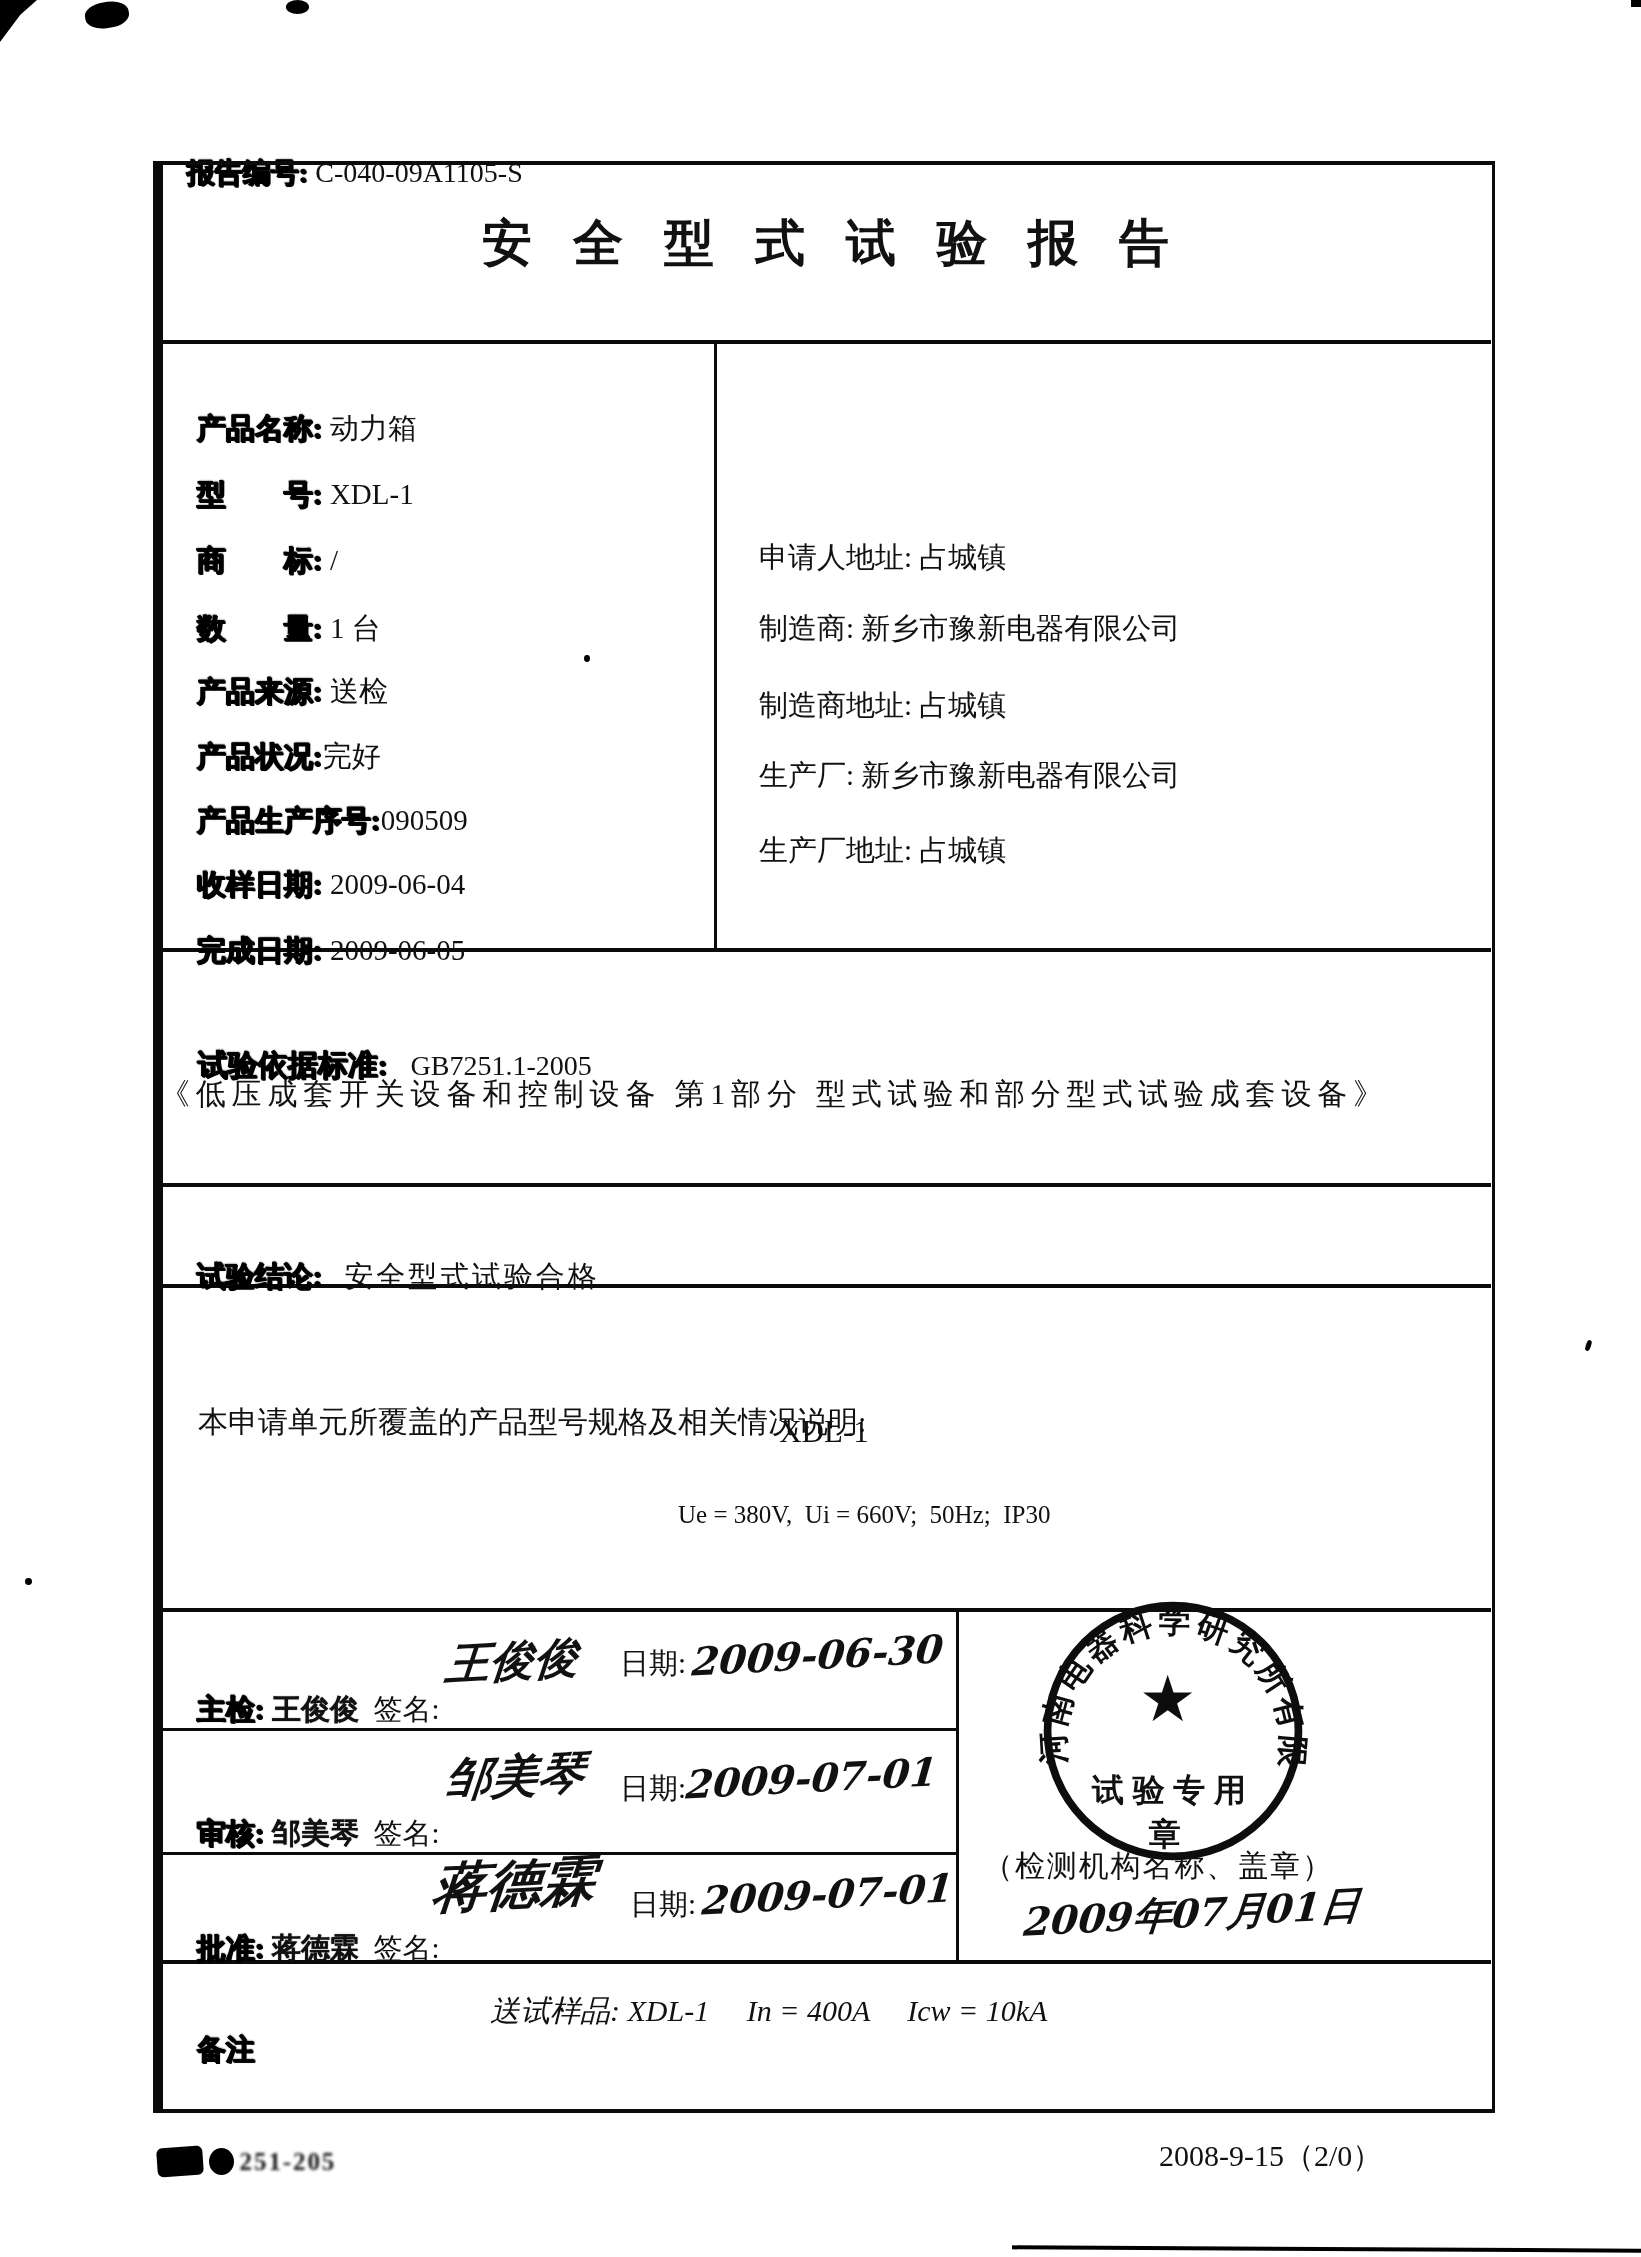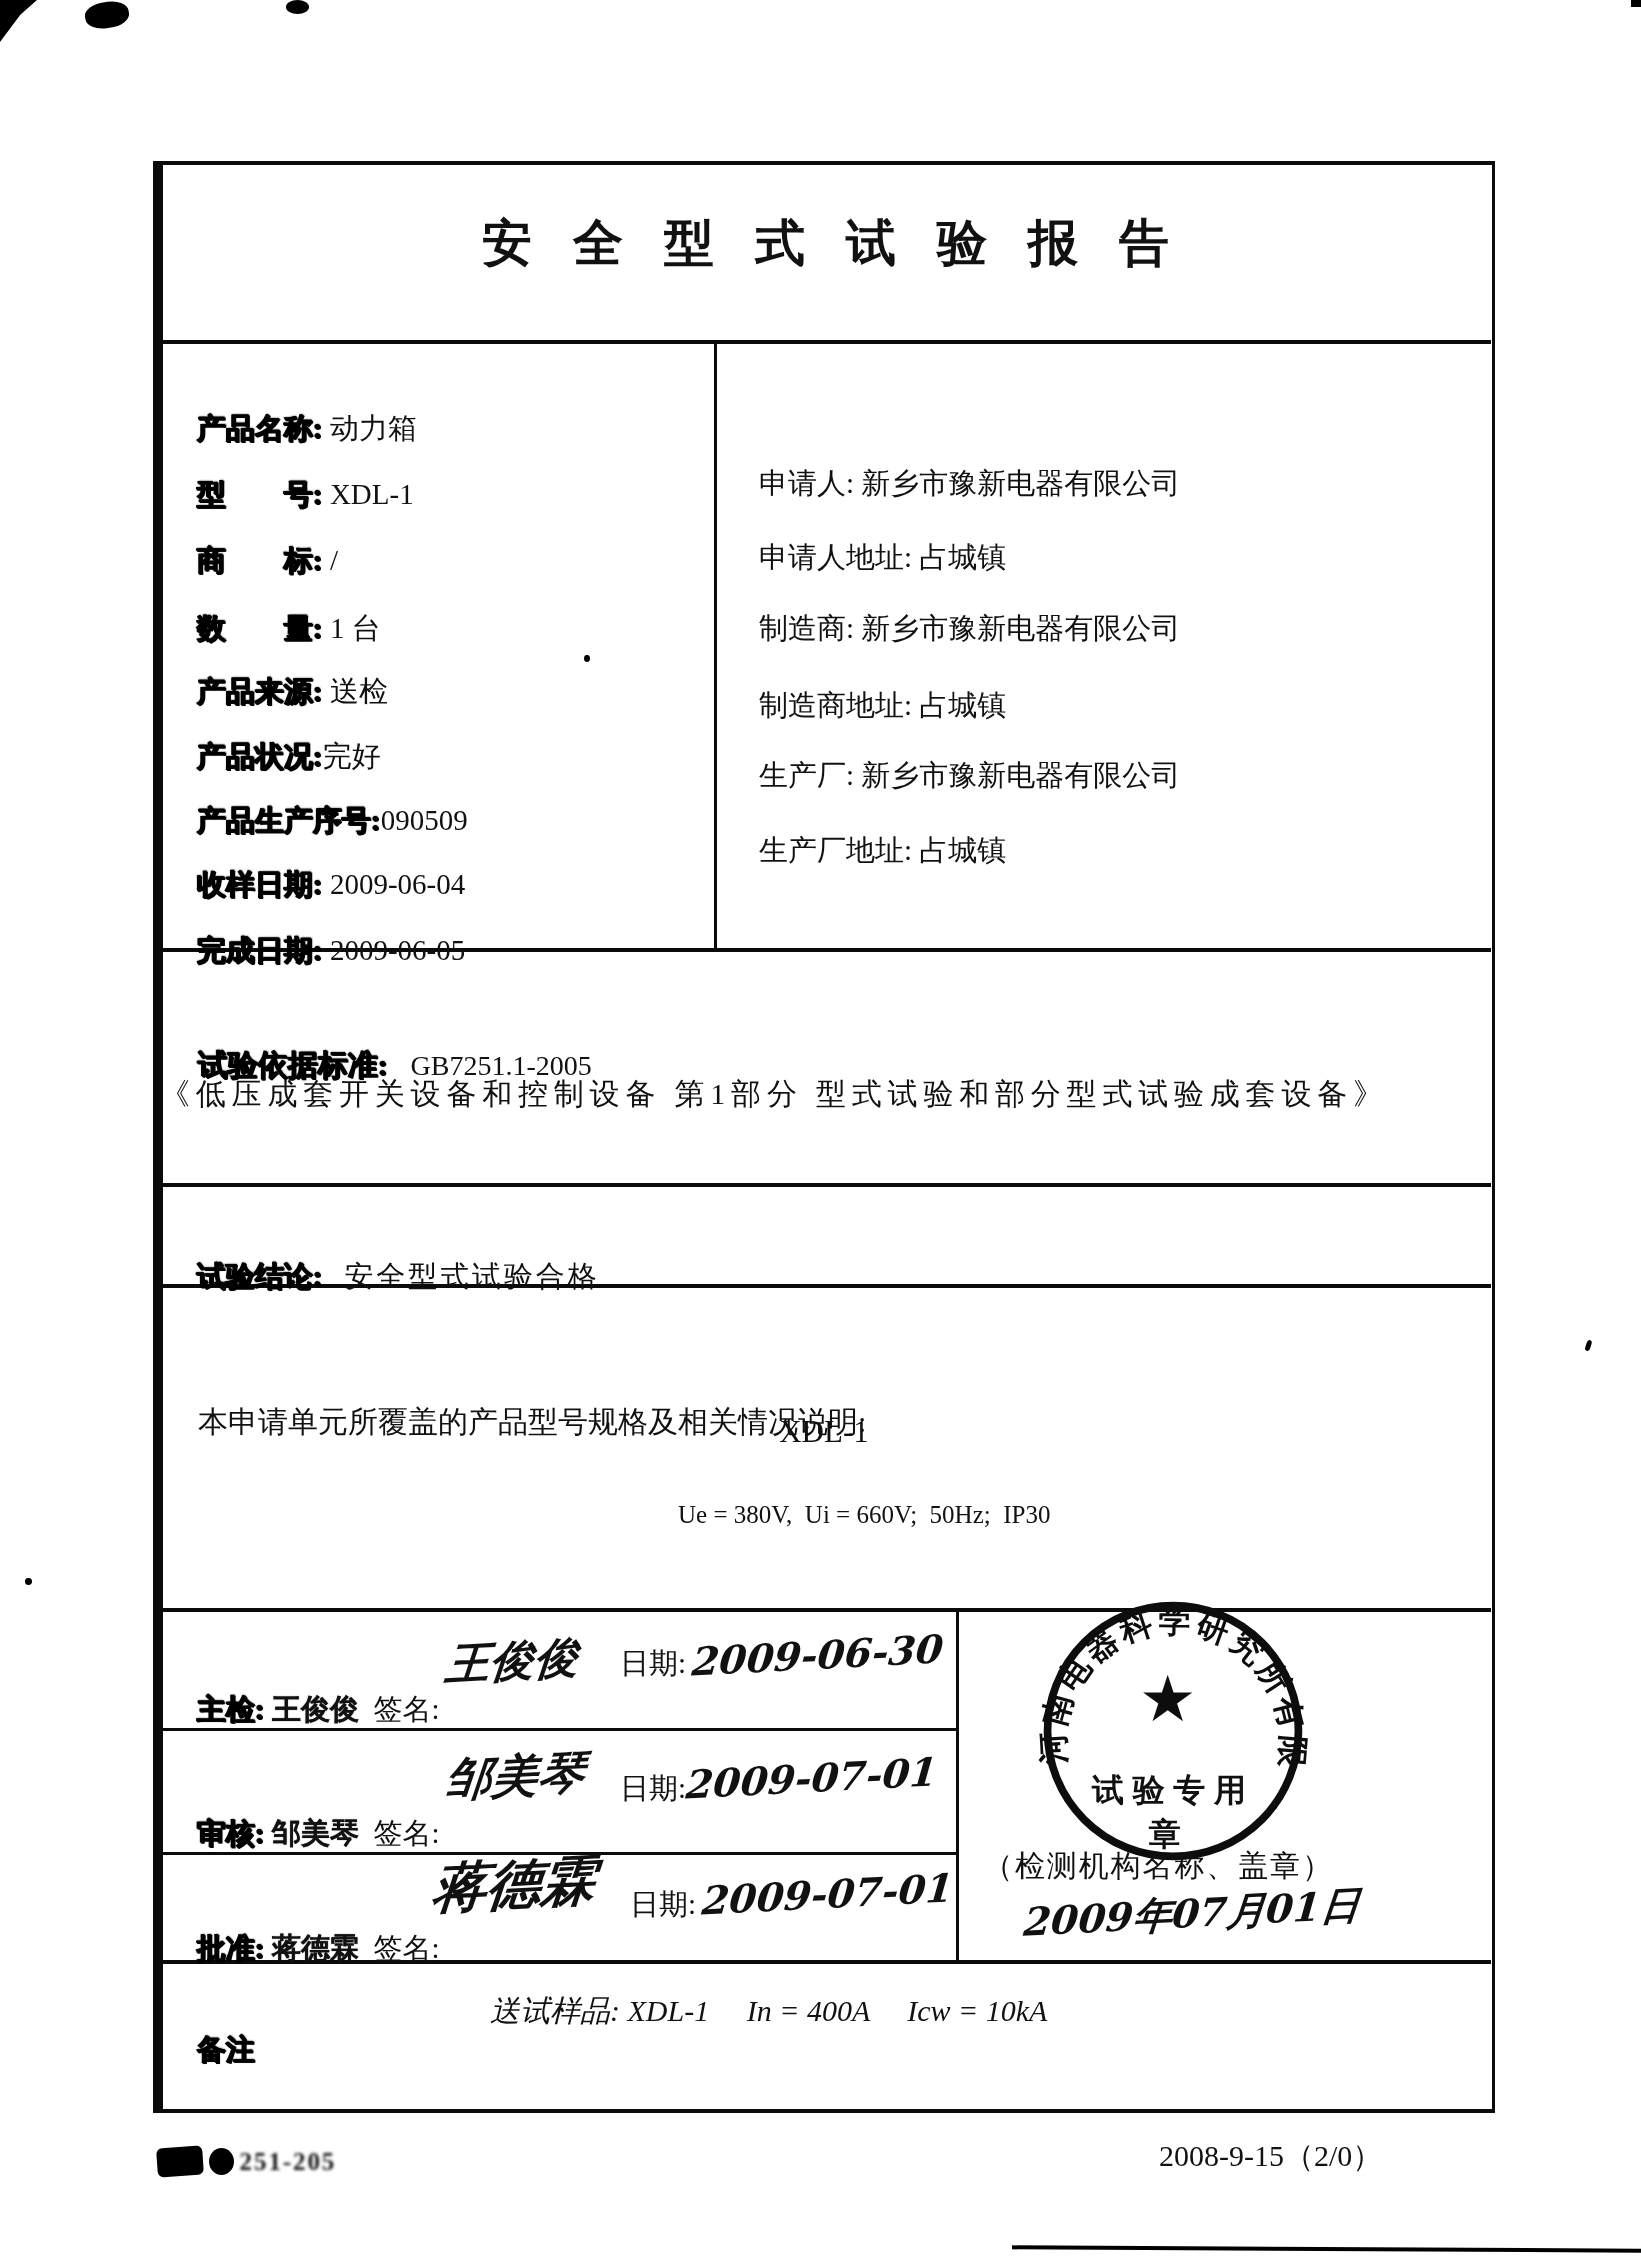--- a/index.html
+++ b/index.html
@@ -28,20 +28,23 @@
 
   <div class="speck" style="left:0;top:0;width:37px;height:42px;clip-path:polygon(0 0,100% 0,55% 35%,0 100%);"></div>
   <div class="speck" style="left:85px;top:1.9px;width:44px;height:26px;border-radius:45%;transform:rotate(-8deg);"></div>
   <div class="speck" style="left:286px;top:0;width:23px;height:13.5px;border-radius:50%;"></div>
   <div class="speck" style="left:1631px;top:0;width:10.6px;height:6.8px;"></div>
   <div class="speck" style="left:584px;top:655px;width:5.8px;height:6.8px;border-radius:50%;"></div>
   <div class="speck" style="left:25px;top:1578px;width:6.8px;height:6.8px;border-radius:50%;"></div>
   <div class="speck" style="left:1586px;top:1340px;width:4.8px;height:10.6px;transform:rotate(18deg);border-radius:40%;"></div>
   <div class="speck" style="left:1012px;top:2247px;width:630px;height:3.9px;transform:rotate(0.3deg);"></div>
 
+  <div class="txt" style="left:159px;top:114px;font-size:28px;">
+    <span class="smudge">报告编号:</span><span> </span><span class="value">C-040-09A1105-S</span>
+  </div>
 
   <div class="abs" style="left:153px;top:161px;width:1342px;height:1952px;box-sizing:border-box;
               border-top:4.8px solid #0b0b0b;border-right:3.9px solid #0b0b0b;
               border-bottom:4.8px solid #0b0b0b;border-left:10.6px solid #0b0b0b;"></div>
 
   <div class="line" style="left:163px;top:340px;width:1328px;height:3.9px;"></div>
   <div class="line" style="left:163px;top:948px;width:1328px;height:3.9px;"></div>
   <div class="line" style="left:163px;top:1183px;width:1328px;height:3.9px;"></div>
   <div class="line" style="left:163px;top:1284px;width:1328px;height:3.9px;"></div>
   <div class="line" style="left:163px;top:1608px;width:1328px;height:3.9px;"></div>
@@ -77,23 +80,20 @@
   <div class="txt" style="left:168px;top:762px;">
     <span class="smudge">产品生产序号:</span><span class="value">090509</span>
   </div>
   <div class="txt" style="left:168px;top:826px;">
     <span class="smudge">收样日期:</span><span> </span><span class="value">2009-06-04</span>
   </div>
   <div class="txt" style="left:168px;top:892px;">
     <span class="smudge">完成日期:</span><span> </span><span class="value">2009-06-05</span>
   </div>
 
-  <div class="txt" style="left:730px;top:425px;">
-    <span>申请人:</span><span> </span><span class="value">新乡市豫新电器有限公司</span>
-  </div>
   <div class="txt" style="left:730px;top:499px;">
     <span>申请人地址:</span><span> </span><span class="value">占城镇</span>
   </div>
   <div class="txt" style="left:730px;top:570px;">
     <span>制造商:</span><span> </span><span class="value">新乡市豫新电器有限公司</span>
   </div>
   <div class="txt" style="left:730px;top:647px;">
     <span>制造商地址:</span><span> </span><span class="value">占城镇</span>
   </div>
   <div class="txt" style="left:730px;top:717px;">

